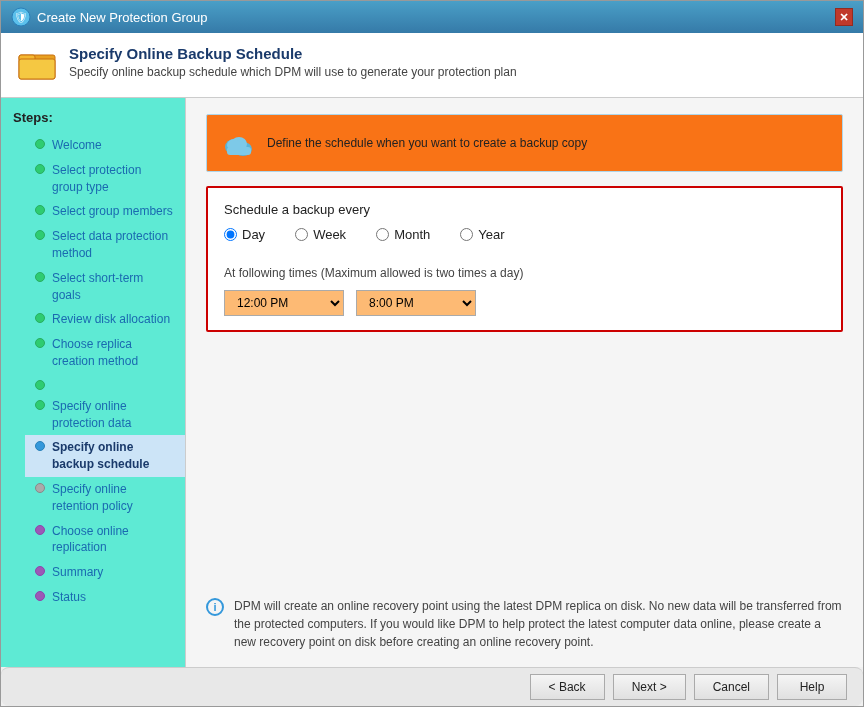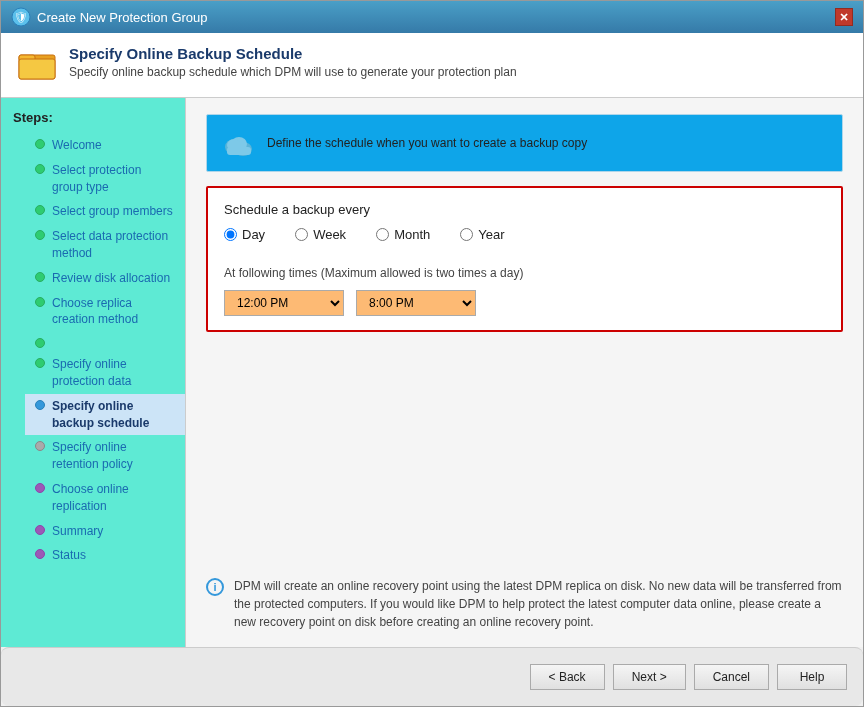--- a/index.html
+++ b/index.html
@@ -141,21 +141,21 @@
       flex-direction: column;
       gap: 14px;
       overflow-y: auto;
       background: #f5f5f5;
     }
 
     
     .info-banner {
       display: flex;
       align-items: center;
-      background: #0ea5e9;
+      background: #f97316;
       border: 1px solid #aed6ea;
       padding: 10px 14px;
       border-radius: 2px;
     }
     .cloud-icon {
       margin-right: 10px;
       flex-shrink: 0;
     }
     .info-banner-text {
       font-size: 12px;
@@ -235,21 +235,21 @@
     .info-note-text {
       font-size: 12px;
       color: #444;
       line-height: 1.5;
     }
 
     
     .footer {
       background: #e8e8e8;
       border-top: 1px solid #ccc;
-      padding: 16px 16px;
+      padding: 6px 16px;
       display: flex;
       justify-content: flex-end;
       gap: 8px;
       flex-shrink: 0;
       border-radius: 8px;
     }
     .footer-btn {
       padding: 5px 18px;
       font-size: 12px;
       border: 1px solid #aaa;
@@ -308,20 +308,24 @@
         <div class="step-dot green"></div>
         <span class="step-text">Select protection group type</span>
       </div>
       <div class="step-item">
         <div class="step-dot green"></div>
         <span class="step-text">Select group members</span>
       </div>
       <div class="step-item">
         <div class="step-dot green"></div>
         <span class="step-text">Select data protection method</span>
+      </div>
+      <div class="step-item">
+        <div class="step-dot green"></div>
+        <span class="step-text">Select short-term goals</span>
       </div>
       <div class="step-item">
         <div class="step-dot green"></div>
         <span class="step-text">Review disk allocation</span>
       </div>
       <div class="step-item">
         <div class="step-dot green"></div>
         <span class="step-text">Choose replica creation method</span>
       </div>
       <div class="step-item">

